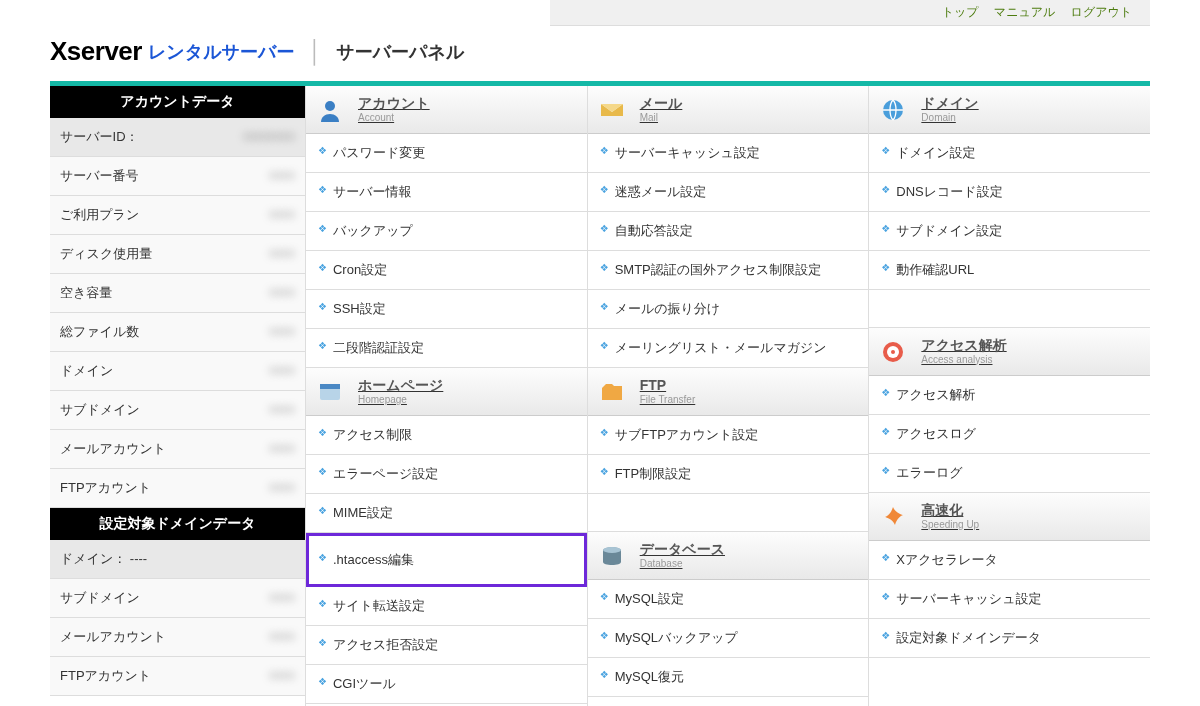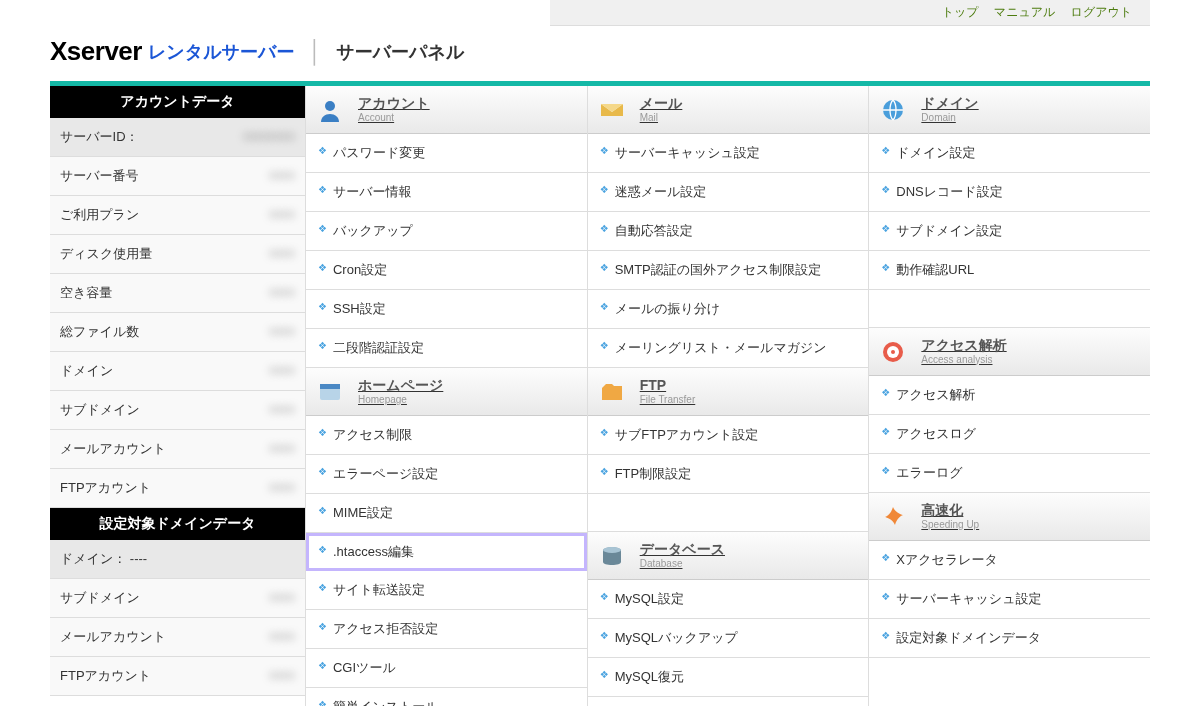--- a/index.html
+++ b/index.html
@@ -73,22 +73,22 @@
   .cat-sub { font-size: 10px; color: #999; font-weight: normal; }
   .link-item {
     display: flex; align-items: flex-start;
     padding: 10px 12px;
     border-bottom: 1px solid #ddd;
     font-size: 13px;
     color: #333;
     background: #fff;
   }
   .link-item.highlight {
-    border: 3px solid #c4b5fd;
-    padding: 7px 9px;
+    border: 3px solid #6d28d9;
+    padding: 15px 9px;
   }
   .bullet {
     display: inline-block;
     color: #4aa3e0;
     margin-right: 8px;
     font-size: 11px;
     letter-spacing: -2px;
   }
   .bullet::before { content: "❖"; font-size: 10px; color: #4aa3e0; }
 </style>

